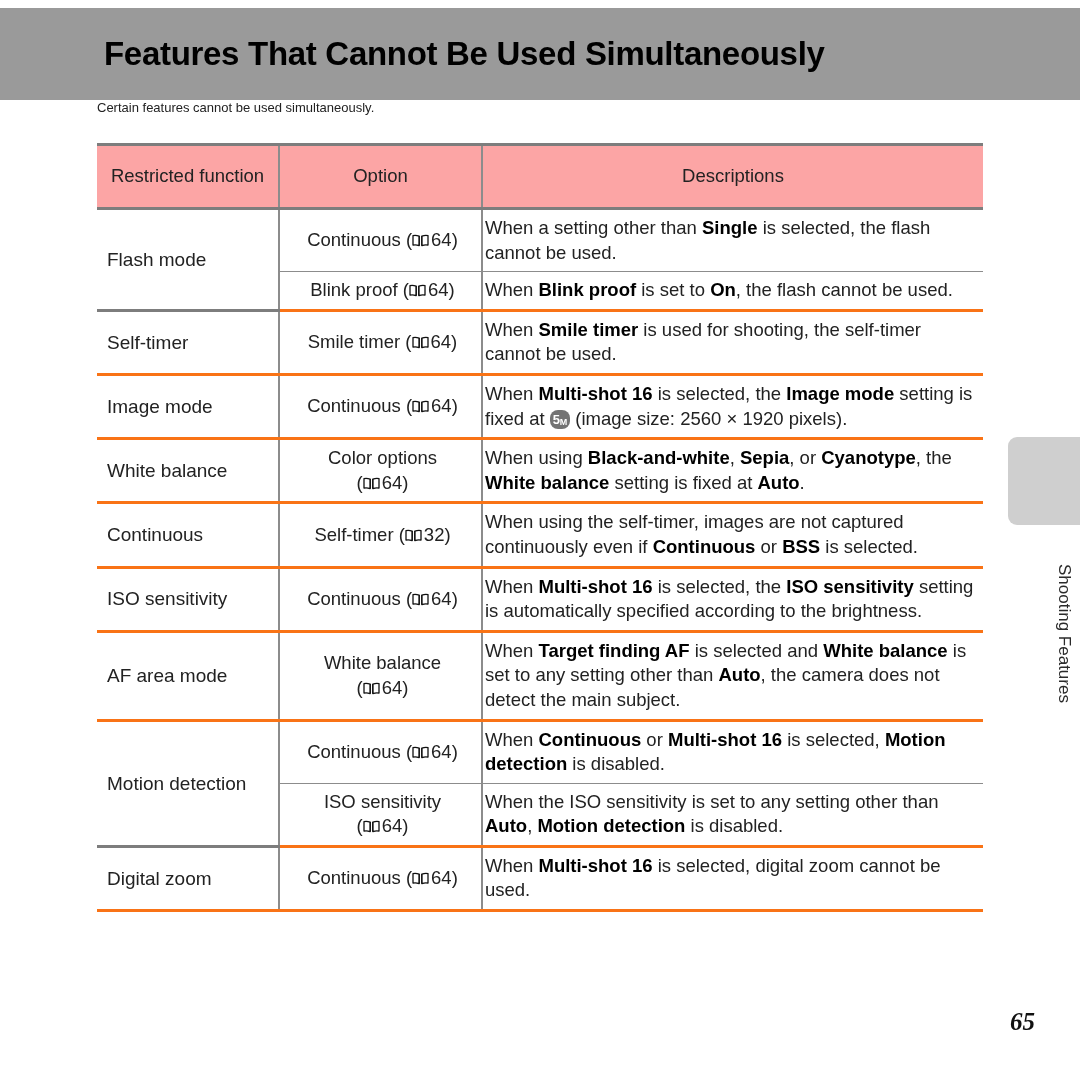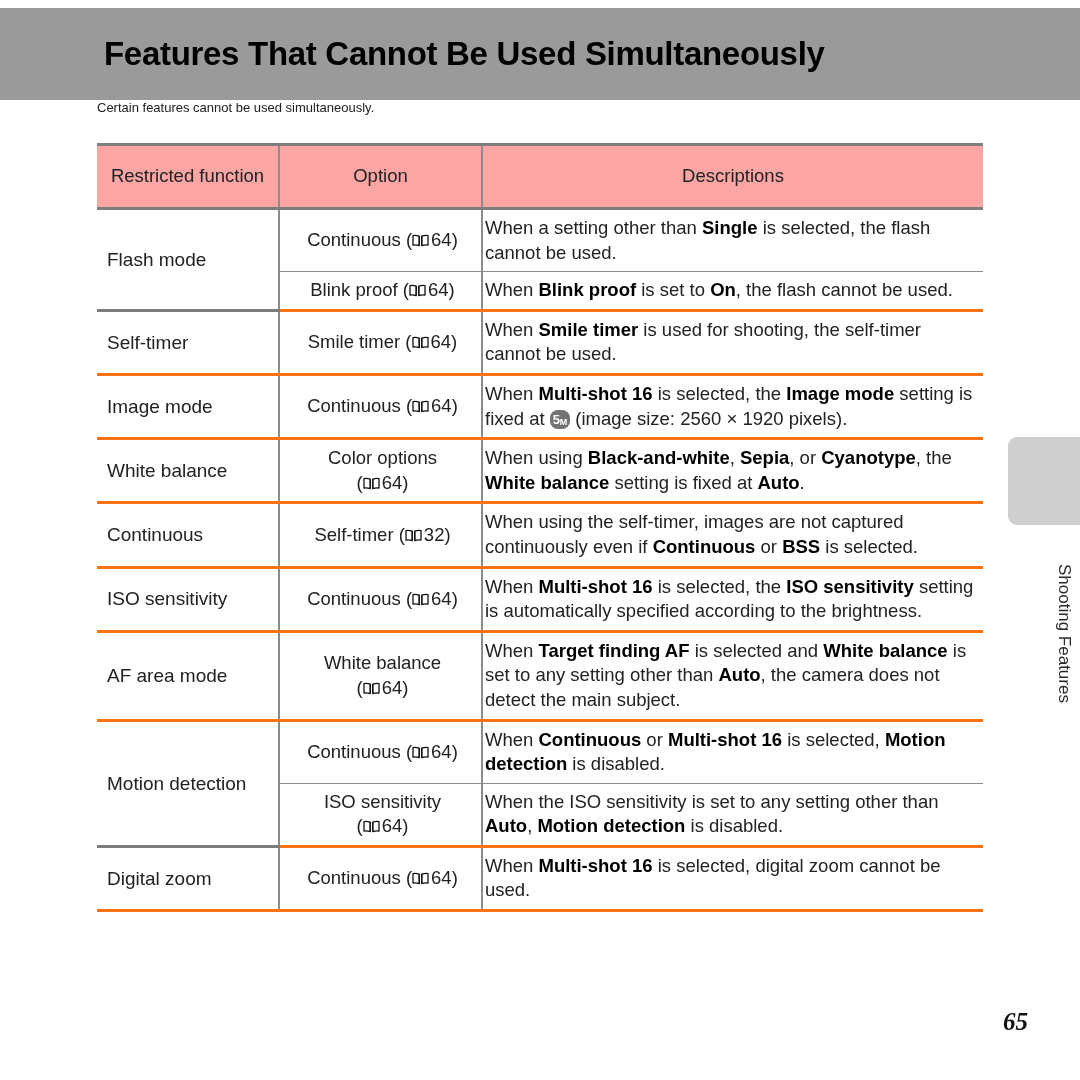--- a/index.html
+++ b/index.html
@@ -154,21 +154,21 @@
     font-size: 17px;
     color: #2a2a2a;
     writing-mode: vertical-rl;
     text-orientation: mixed;
     white-space: nowrap;
   }
 
   
   .page-number {
     position: absolute;
-    right: 52px;
+    right: 45px;
     bottom: 44px;
     font-size: 25px;
     font-style: italic;
     font-weight: bold;
     color: #111111;
     font-family: "Liberation Serif", serif;
   }
 </style>
 </head>
 <body>

